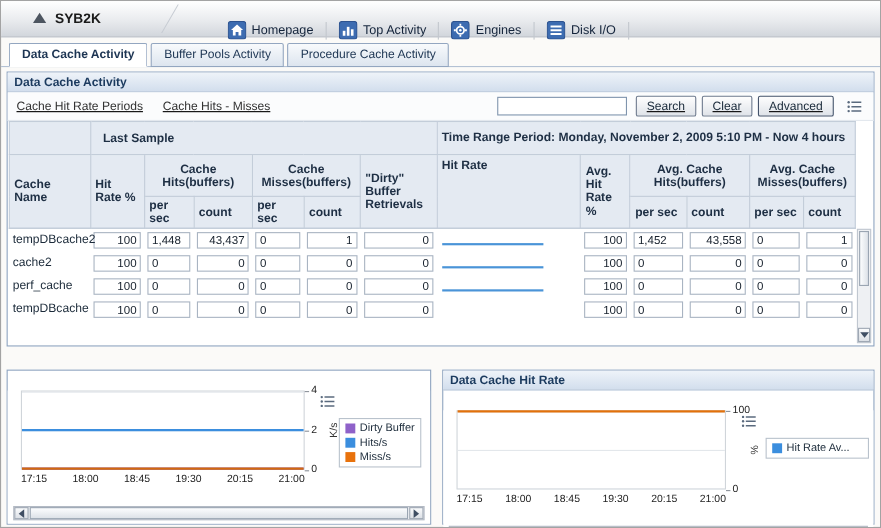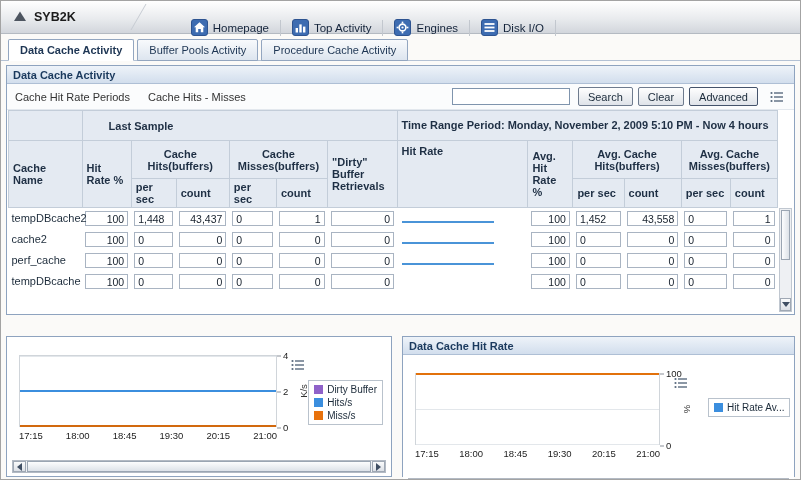--- a/index.html
+++ b/index.html
@@ -2,52 +2,52 @@
 <html><head>
 <meta charset="utf-8">
 <style>
   * { margin:0; padding:0; box-sizing:border-box; }
   html,body { width:801px; height:480px; }
   body { font-family:"Liberation Sans", sans-serif; background:#ffffff; }
   .window { width:801px; height:480px; border:1px solid #a3a3a3; background:#fbfaf8; position:relative; overflow:hidden; }
 
   
   .topbar { height:33px; display:flex; align-items:center; background:linear-gradient(#ffffff,#e9ebee 55%,#d2d6dc); border-bottom:1px solid #b4bac2; }
-  .app-badge { display:flex; align-items:center; gap:7px; padding-left:12px; font-size:12.5px; font-weight:bold; color:#1b1b1b; }
+  .app-badge { display:flex; align-items:center; gap:7px; padding-left:28px; font-size:12.5px; font-weight:bold; color:#1b1b1b; }
   .diag { width:1px; height:26px; background:#c6cbd2; transform:skewX(-30deg); margin-left:62px; }
   .nav { display:flex; align-items:center; margin-left:52px;margin-top:21px; }
   .nav-btn { display:flex; align-items:center; gap:5px; background:none; border:none; font-family:inherit; font-size:11.5px; color:#13233a; cursor:default; }
   .nav-btn.current .nav-label { font-weight:bold; font-size:12px; }
   .nav-sep { width:1px; height:16px; background:#c2c7ce; margin:0 11px; }
   .nav-icon { display:inline-flex; }
 
   
   .tabs { display:flex; gap:3px; padding:5px 0 0 7px; border-bottom:1px solid #b3c1d4; }
   .tab { height:22px; line-height:21px; padding:0 11px; font-size:11px; color:#1d3553; background:linear-gradient(#f8fafc,#dde5ef); border:1px solid #93a6c0; border-radius:2px 2px 0 0; margin-bottom:-1px; cursor:default; }
   .tab.active { background:#fff; font-weight:bold; border-bottom-color:#fff; }
 
   
   .panel { border:1px solid #8ea3bf; background:#fff; }
   .panel-header { height:18px; line-height:18px; padding-left:6px; font-size:11px; font-weight:bold; color:#1b3a5e; background:linear-gradient(#eef3f9,#d2deed); border-bottom:1px solid #aebfd5; }
 
   .main-panel { margin:4px 5px 0 5px; height:250px; position:relative; }
 
   
-  .toolbar { height:26px; display:flex; align-items:center; padding:0 8px; background:#fbfcfd; border-bottom:1px solid #e3e8ee; }
+  .toolbar { height:26px; display:flex; align-items:center; padding:0 8px; background:#fbfcfd; border-bottom:1px solid #e3e8ee;text-decoration:underline; }
   .tb-link { font-size:11px; color:#333; margin-right:18px; background:none; border:none; font-family:inherit; cursor:default; }
   .search-input { width:118px; height:17px; border:1px solid #7f94ad; font-size:11px; padding:0 3px; margin-left:auto; margin-right:8px; font-family:inherit; }
   .btn { height:19px; padding:0 9px; font-size:11px; font-family:inherit; color:#1a2a3a; background:linear-gradient(#fefefe,#dfe3e9); border:1px solid #6e7b8e; border-radius:2px; margin-right:5px; cursor:default; }
   .btn.advanced { border-color:#44536b; margin-right:10px; }
   .icon-btn { background:none; border:none; padding:2px; cursor:default; display:inline-flex; }
 
   
   .grid { border-collapse:collapse; table-layout:fixed; width:calc(100% - 17px); margin-left:1px; }
   .grid th { border:1px solid #c3cdd9; background:#e4eaf2; font-size:11px; font-weight:bold; color:#1e2f44; padding:2px 4px; text-align:left; vertical-align:middle; }
   .band th { height:30px; }
-  .band .group-left { padding-left:26px;margin-top:28px; }
+  .band .group-left { padding-left:11px;margin-top:28px; }
   .band .group-right { line-height:13px; }
   .hrow2 th { height:38px; }
   .hrow3 th { height:20px; }
   th.c { text-align:center; }
   th.vt { vertical-align:top; padding-top:4px; }
   .grid tbody td { padding:2px 3px; background:#fff; height:21px; vertical-align:middle; }
   td.name { font-size:11px; color:#1c2b3a; padding-left:5px; white-space:nowrap; }
   .val { border:1px solid #a9b4c2; height:15px; line-height:14px; font-size:10.5px; color:#16202c; padding:0 3px; background:#fff; overflow:hidden; }
   .val.r { text-align:right; } .val.l { text-align:left; }
   .spark { height:2px; width:74%; margin:8px 0 0 2px; }
@@ -75,21 +75,21 @@
   .plot { position:absolute; inset:0; border:1px solid #d0d5da; background:#fff; }
   .gridline { position:absolute; left:0; right:0; border-top:1px solid #e3e7eb; }
   .series-svg { position:absolute; inset:0; width:100%; height:100%; overflow:visible; }
   .y-axis { position:absolute; left:100%; top:0; height:100%; width:20px; }
   .ytick { position:absolute; left:6px; transform:translateY(-50%); font-size:9.5px; color:#222; }
   .ytick::before { content:""; position:absolute; left:-6px; top:50%; width:4px; height:1px; background:#8a9099; }
   .y-unit { position:absolute; left:calc(100% + 21px); top:50%; transform:translateY(-50%) rotate(180deg); writing-mode:vertical-rl; font-size:9.5px; color:#333; }
   .x-axis { display:flex; justify-content:space-between; margin-top:3px; font-size:9.5px; color:#222;text-align:right; }
   .legend { position:absolute; top:25px; border:1px solid #b9c2cc; background:#fff; padding:2px 5px; z-index:2; }
   .cp-left .legend { right:8px; }
-  .cp-right .legend { right:4px; width:82px; overflow:hidden; }
+  .cp-right .legend { right:4px; width:94px; overflow:hidden; }
   .legend-row { display:flex; align-items:center; gap:4px; height:13px; font-size:10px; color:#1c2b3a; white-space:nowrap; }
   .swatch { width:9px; height:9px; flex:0 0 auto; }
   .chart-menu { position:absolute; top:4px; background:none; border:none; padding:0; cursor:default; }
   .cp-left .chart-menu { right:86px; }
   .cp-right .chart-menu { right:106px; }
   .hscroll { position:absolute; left:5px; right:5px; bottom:3px; height:13px; background:#eef0f3; border:1px solid #b3bac4; display:flex; }
   .hscroll .sbtn { width:13px; flex:0 0 auto; }
   .sthumb { flex:1; background:linear-gradient(#fcfdfe,#dde2e8); border:1px solid #9aa5b2; margin:0 1px; }
 </style>
 </head>

